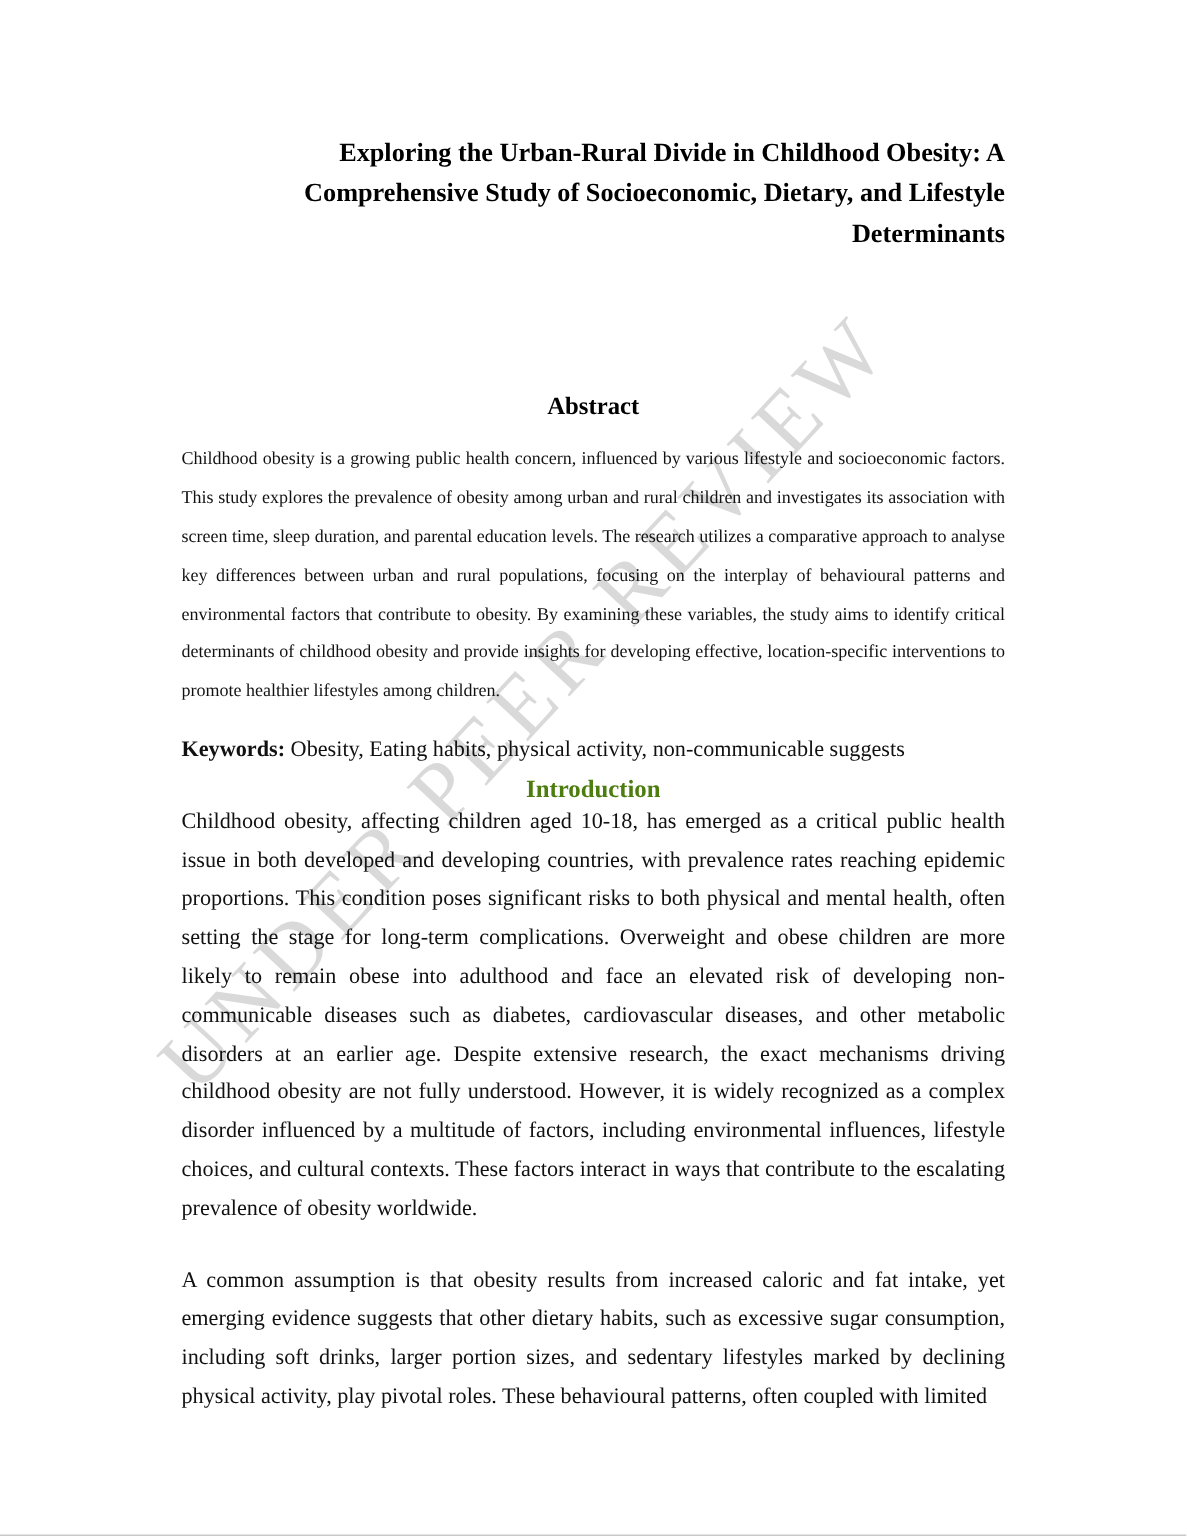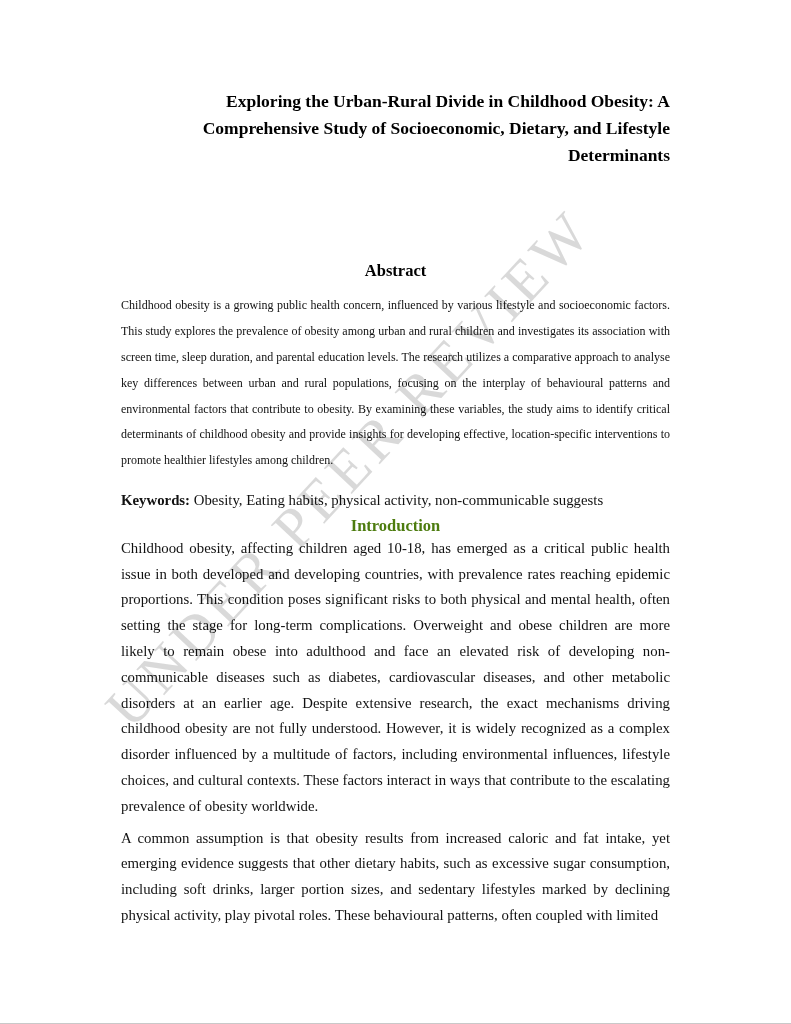--- a/index.html
+++ b/index.html
@@ -71,21 +71,21 @@
   }
 
   .intro-para {
     font-size: 14.8px;
     line-height: 25.8px;
     text-align: justify;
     color: #111111;
   }
 
   .intro-para + .intro-para {
-    margin-top: 6px;
+    margin-top: 22px;
   }
 
   .watermark {
     position: absolute;
     z-index: 1;
     left: 15px;
     top: 450px;
     width: 640px;
     text-align: center;
     transform: rotate(-47deg);

